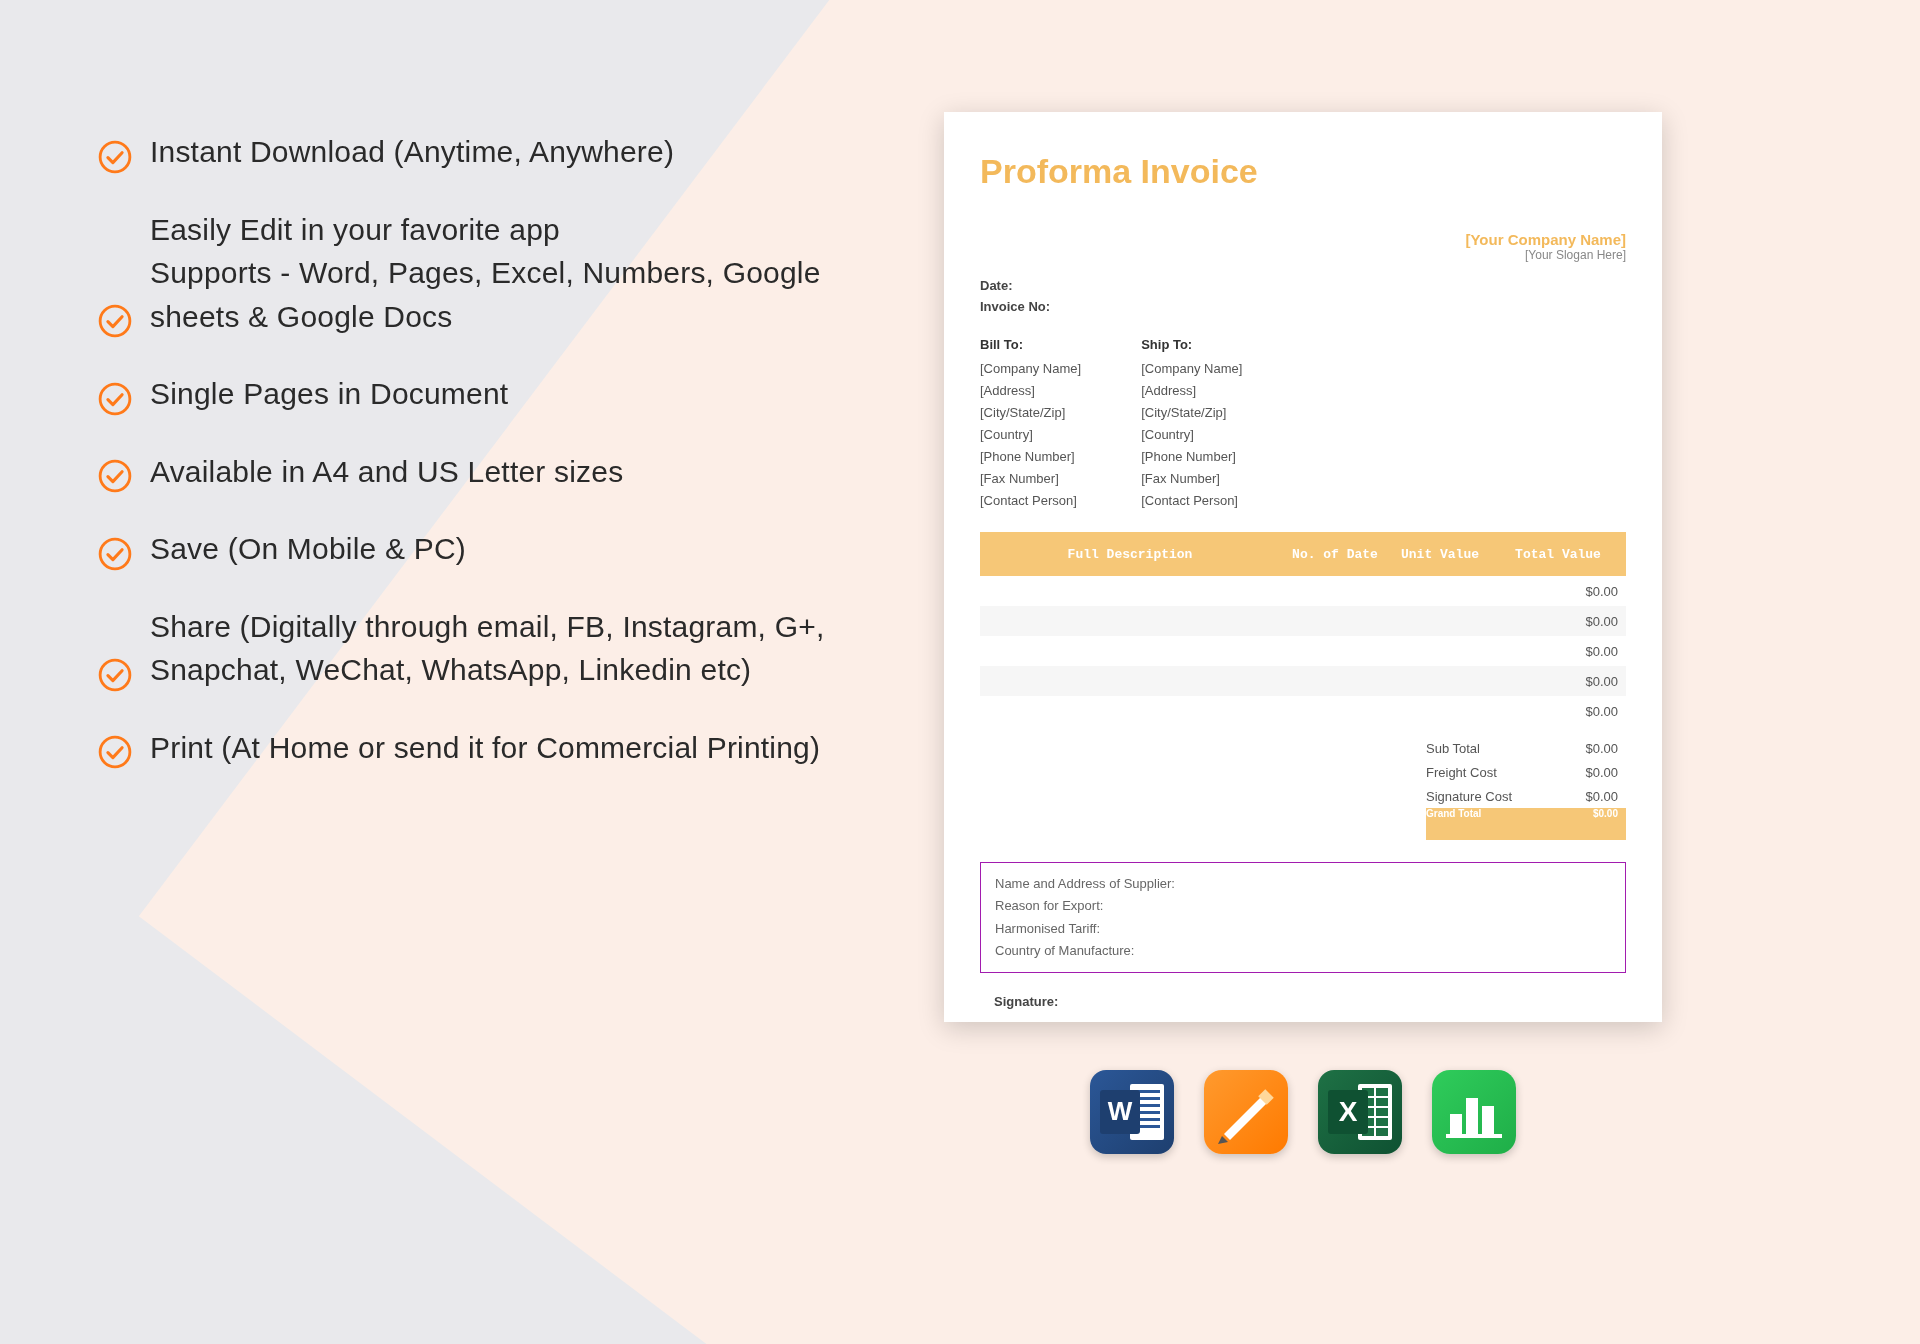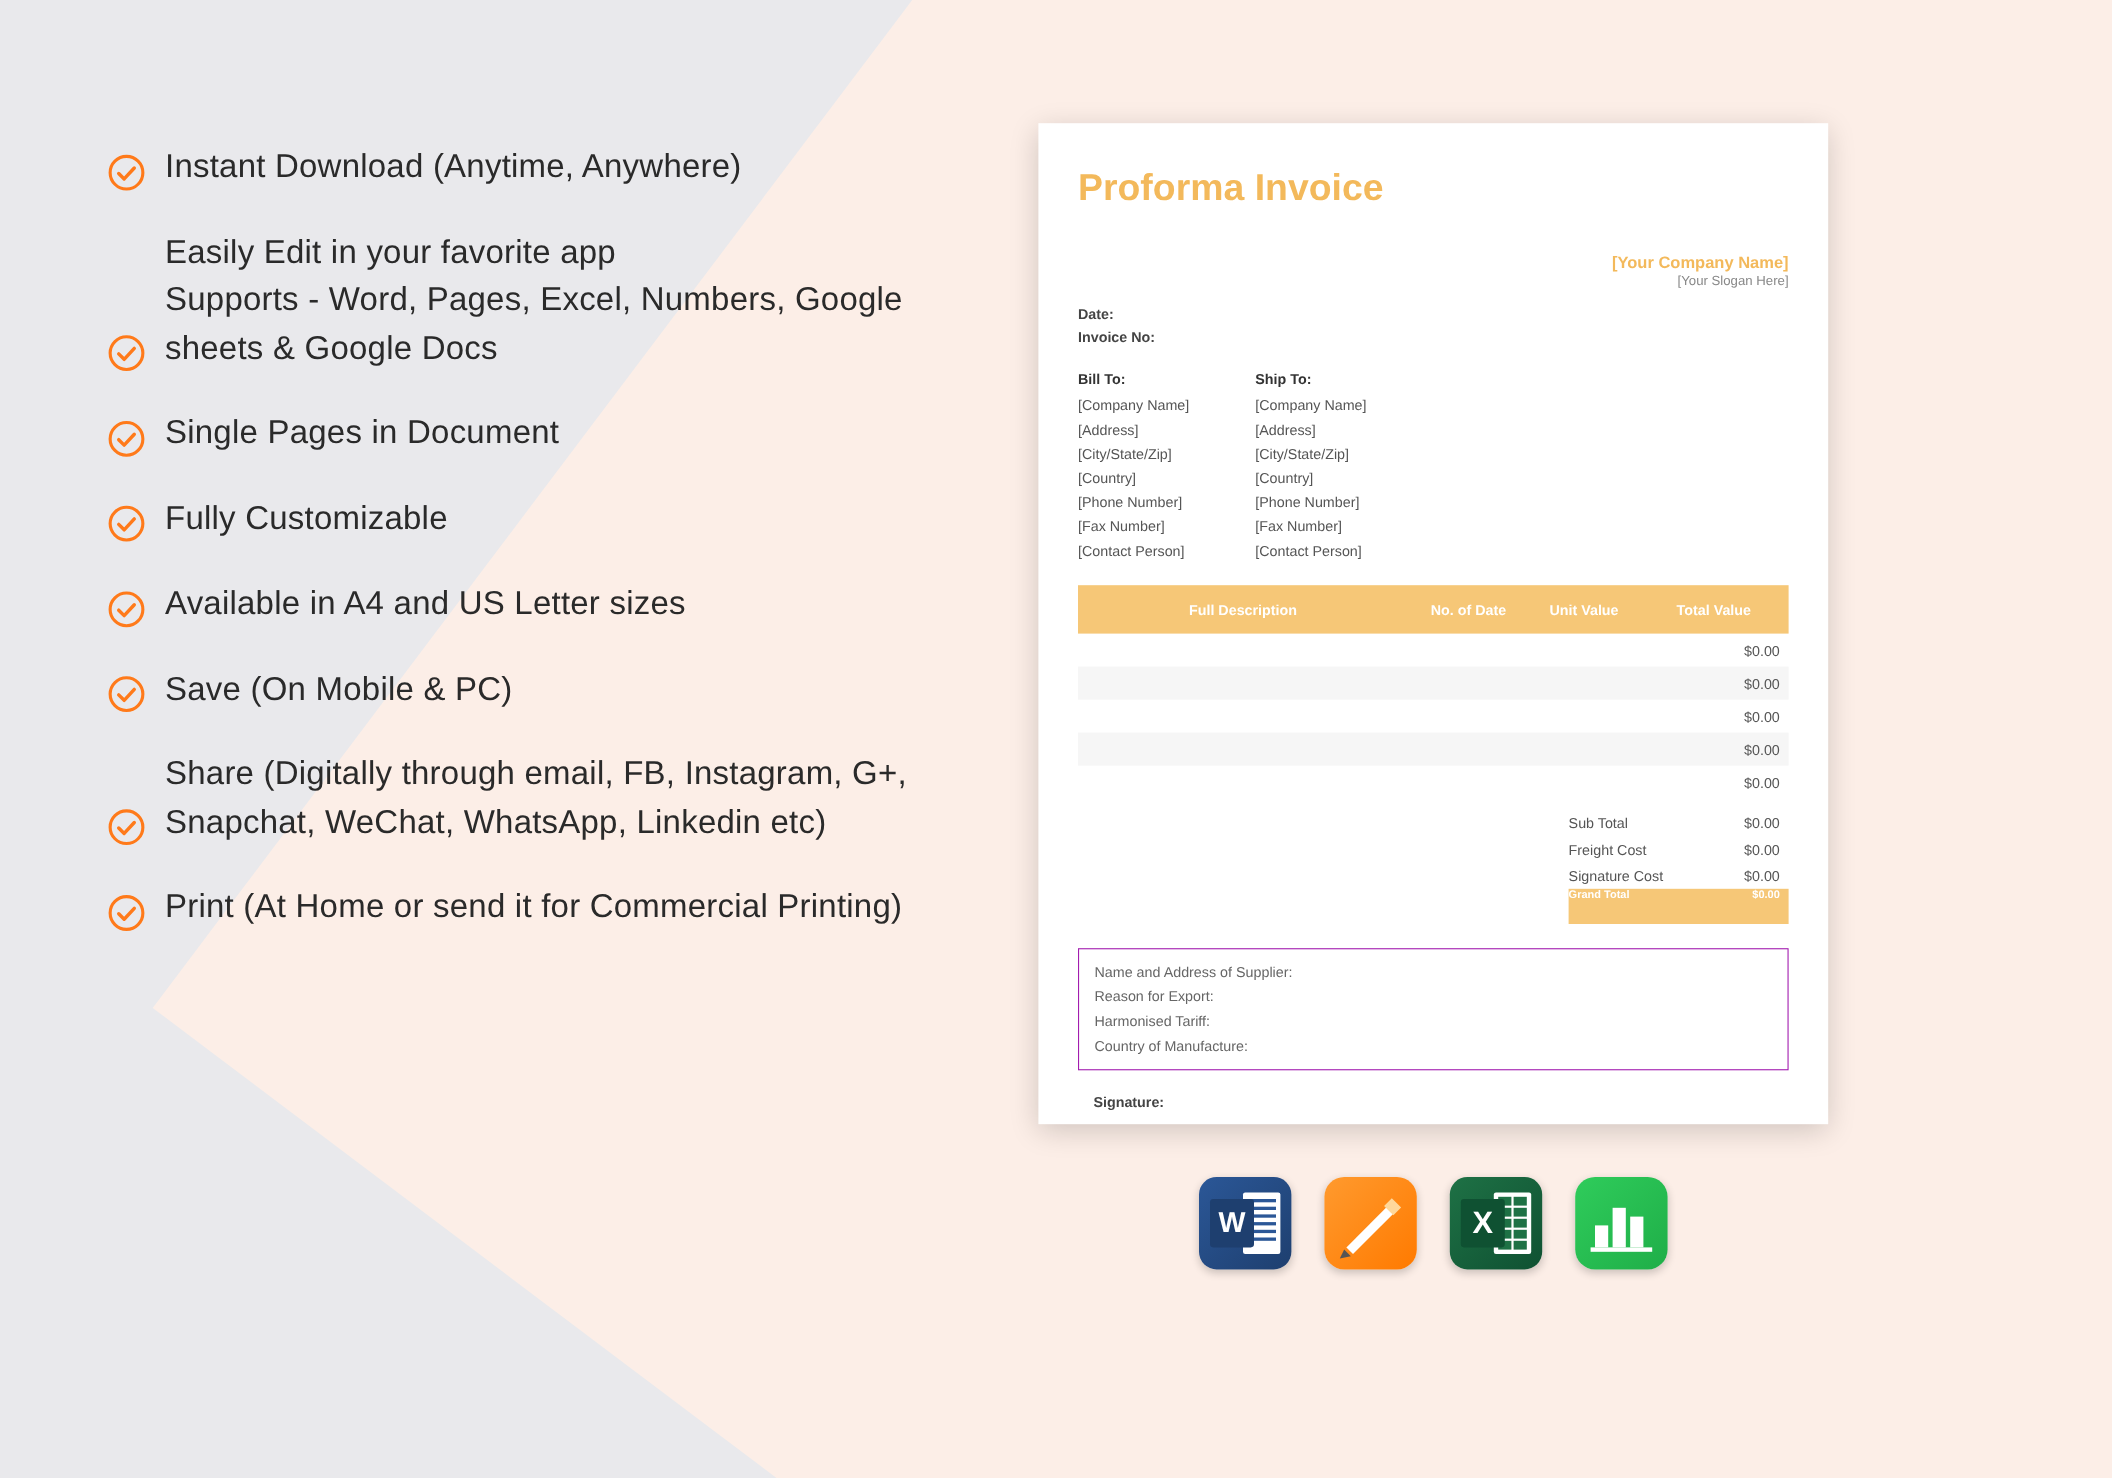--- a/index.html
+++ b/index.html
@@ -86,20 +86,21 @@
   .inv-addr-col { line-height: 1.7; font-size: 13px; }
   .inv-addr-col .hdr { font-weight: 700; color: #333; margin-bottom: 2px; }
   .inv-table-head {
     display: flex;
     background: #f6c777;
     color: #fff;
     font-size: 13px;
     font-weight: 600;
     height: 44px;
     align-items: center;
+    font-family: Liberation Mono, monospace;
   }
   .col-desc { flex: 0 0 300px; text-align: center; }
   .col-items { flex: 0 0 110px; text-align: center; }
   .col-unit { flex: 0 0 100px; text-align: center; }
   .col-total { flex: 1; text-align: center; line-height: 1.2; }
   .inv-row {
     display: flex;
     height: 30px;
     align-items: center;
   }
@@ -197,29 +198,20 @@
 Supports - Word, Pages, Excel, Numbers, Google sheets &amp; Google Docs</div>
     </div>
     <div class="feature">
       <span class="check-icon">
           <svg viewBox="0 0 24 24">
             <circle cx="12" cy="12" r="10.5" fill="none" stroke="#ff7a1a" stroke-width="2"></circle>
             <path d="M7 12.5 L10.5 16 L17 9" fill="none" stroke="#ff7a1a" stroke-width="2.2" stroke-linecap="round" stroke-linejoin="round"></path>
           </svg>
         </span>
       <div class="feature-text">Single Pages in Document</div>
-    </div>
-    <div class="feature">
-      <span class="check-icon">
-          <svg viewBox="0 0 24 24">
-            <circle cx="12" cy="12" r="10.5" fill="none" stroke="#ff7a1a" stroke-width="2"></circle>
-            <path d="M7 12.5 L10.5 16 L17 9" fill="none" stroke="#ff7a1a" stroke-width="2.2" stroke-linecap="round" stroke-linejoin="round"></path>
-          </svg>
-        </span>
-      <div class="feature-text">Fully Customizable</div>
     </div>
     <div class="feature">
       <span class="check-icon">
           <svg viewBox="0 0 24 24">
             <circle cx="12" cy="12" r="10.5" fill="none" stroke="#ff7a1a" stroke-width="2"></circle>
             <path d="M7 12.5 L10.5 16 L17 9" fill="none" stroke="#ff7a1a" stroke-width="2.2" stroke-linecap="round" stroke-linejoin="round"></path>
           </svg>
         </span>
       <div class="feature-text">Available in A4 and US Letter sizes</div>
     </div>

